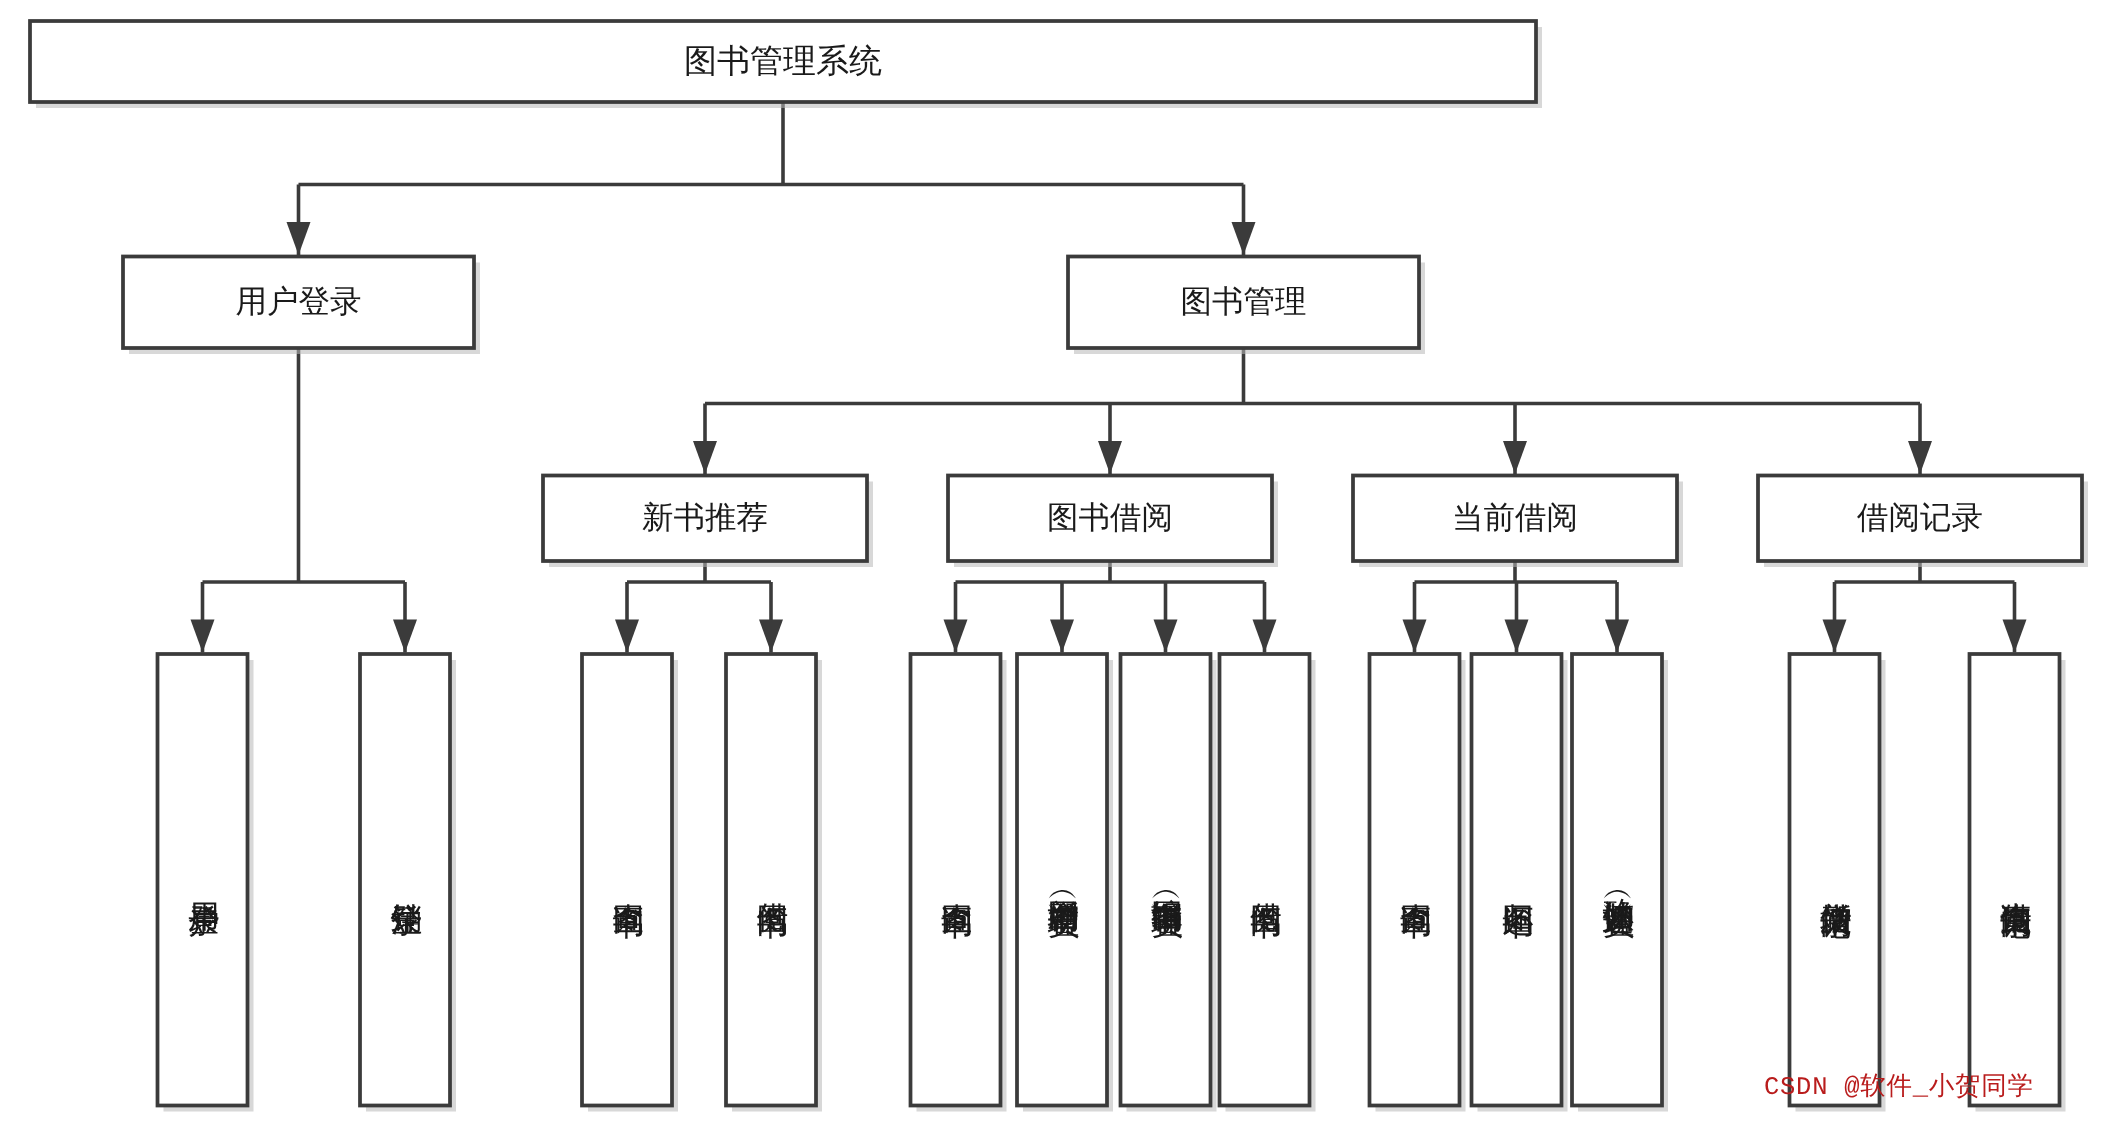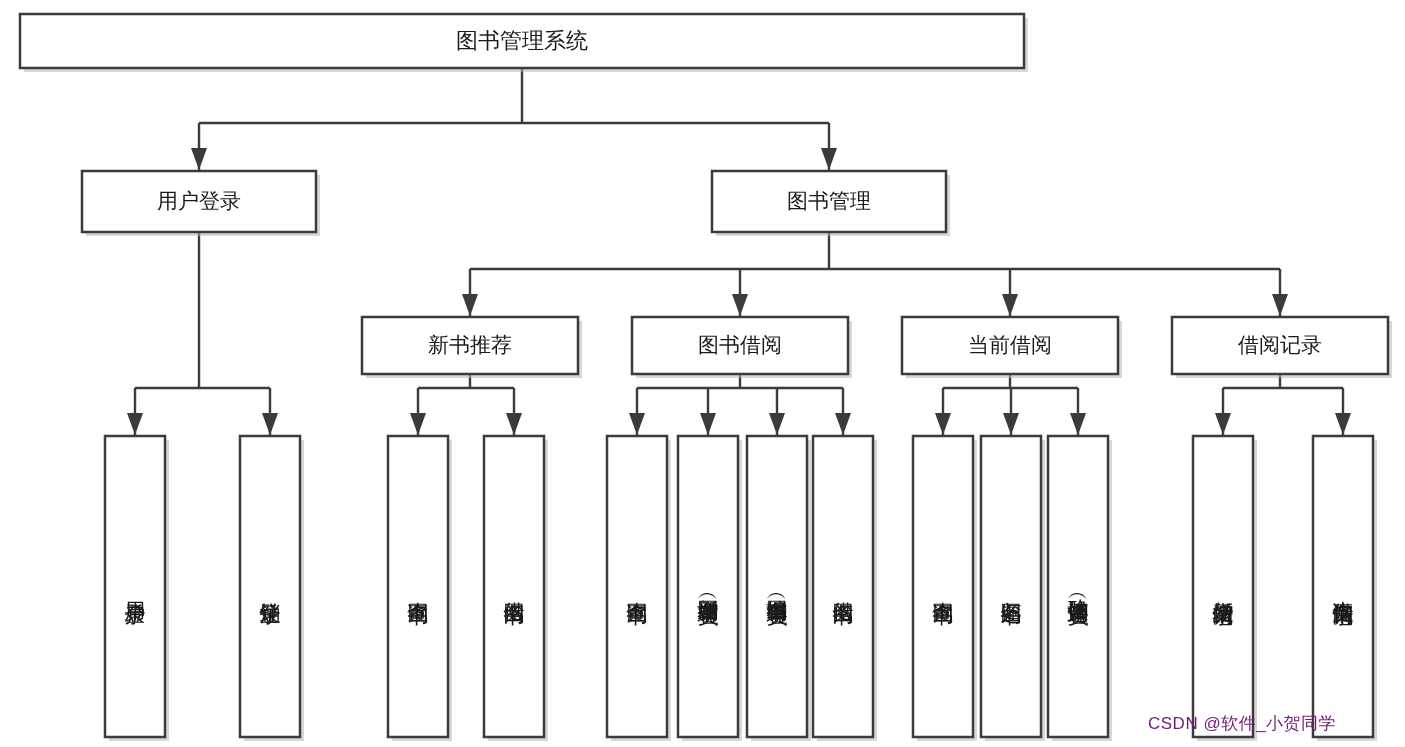--- a/index.html
+++ b/index.html
@@ -64,25 +64,25 @@
     font-family: "Liberation Sans", "DejaVu Sans", sans-serif;
     font-size: 21px;
     line-height: 1.04;
     letter-spacing: 1px;
     color: #1a1a1a;
     white-space: nowrap;
     pointer-events: none;
   }
   .watermark {
     position: absolute;
-    left: 1148px;
+    left: 1176px;
     top: 712px;
-    font-family: Liberation Sans, sans-serif;
+    font-family: Liberation Mono, monospace;
     font-size: 17px;
-    color: #701a75;
+    color: #b91c1c;
     letter-spacing: 0.5px;
     white-space: nowrap;
   }
 </style>
 </head>
 <body>
 
 <div id="diagram-root">
 
   <svg id="diagram-svg" viewBox="0 0 1405 747">

